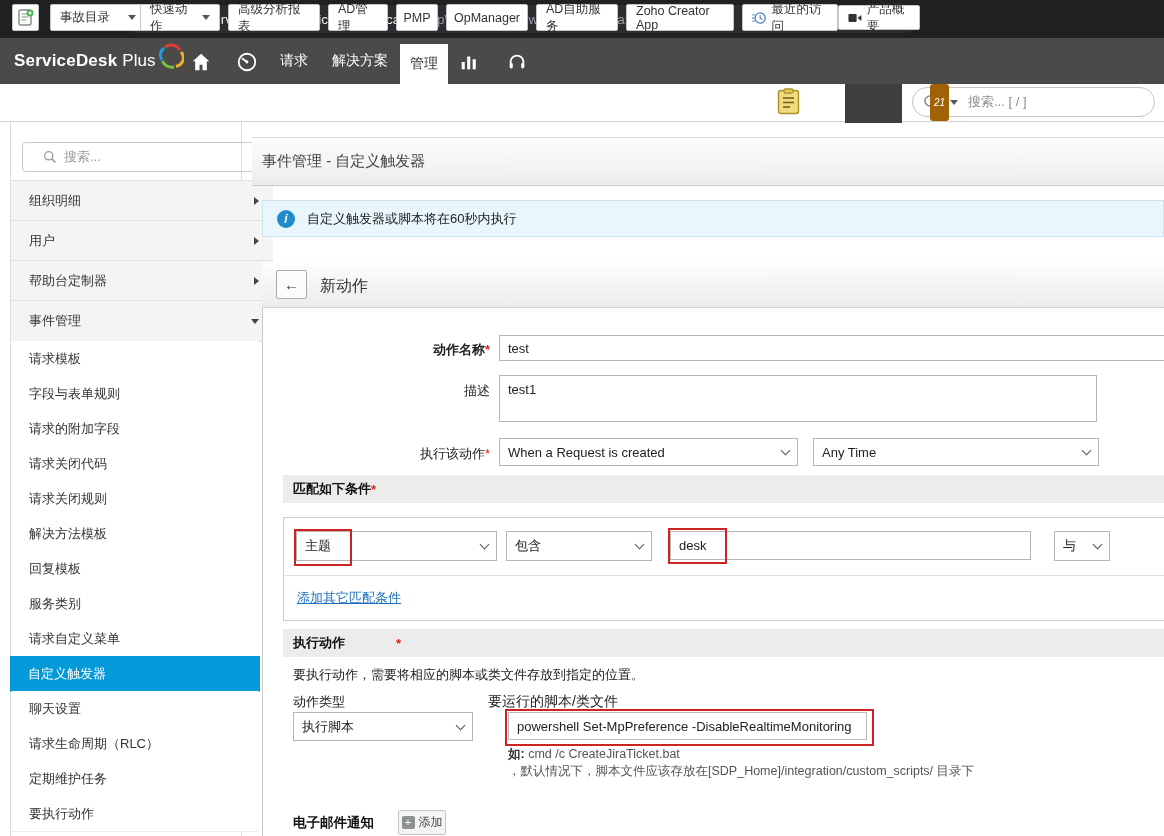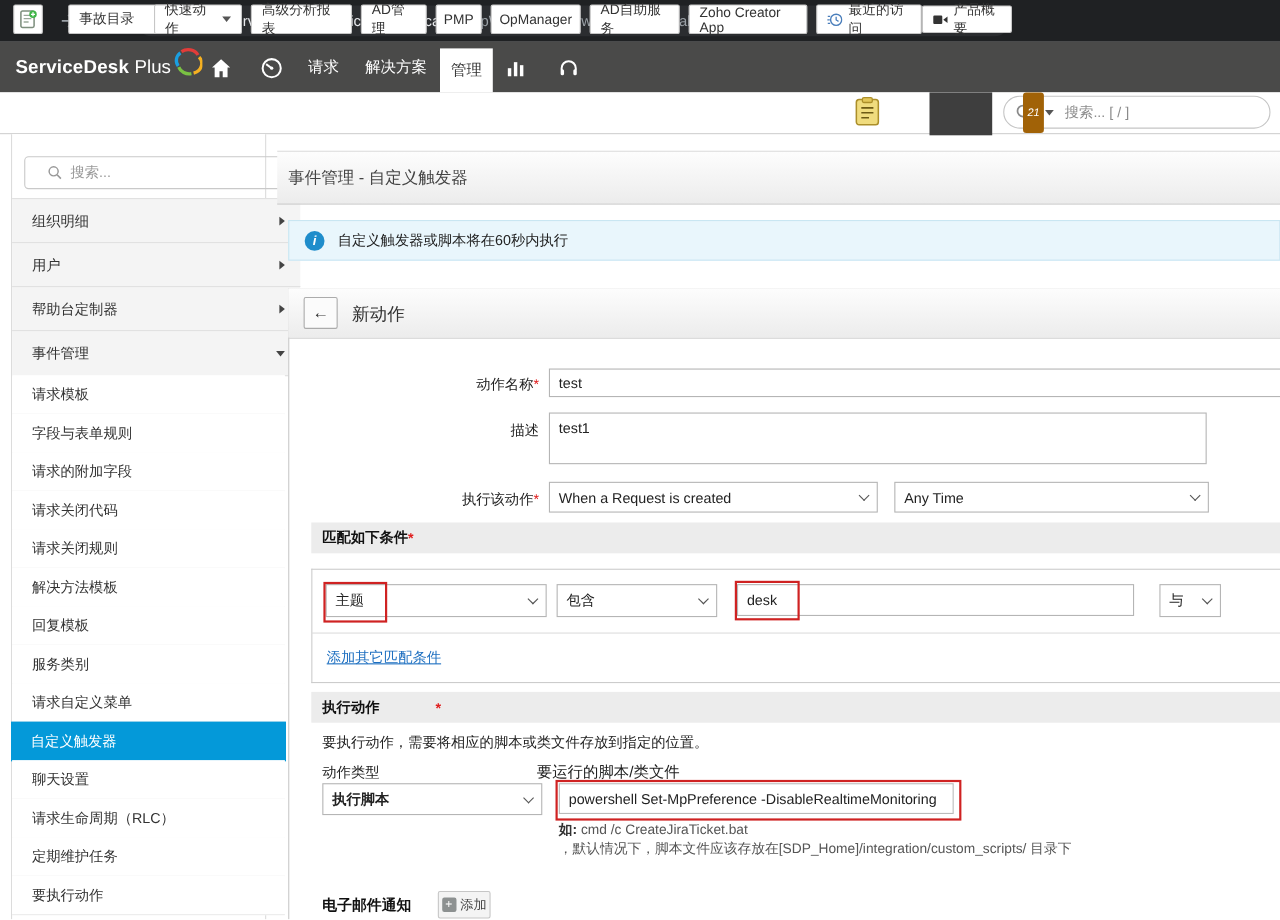--- a/index.html
+++ b/index.html
@@ -154,21 +154,21 @@
   <div class="abs tbtn" style="left:12px;width:27px;padding:0;">
     <svg width="16" height="18" viewBox="0 0 16 18">
       <rect x="1" y="1" width="12" height="15" rx="1.5" fill="#fff" stroke="#7e8f7e" stroke-width="1.4"></rect>
       <line x1="3.5" y1="5" x2="10.5" y2="5" stroke="#9aa89a" stroke-width="1.2"></line>
       <line x1="3.5" y1="8" x2="10.5" y2="8" stroke="#9aa89a" stroke-width="1.2"></line>
       <line x1="3.5" y1="11" x2="8" y2="11" stroke="#9aa89a" stroke-width="1.2"></line>
       <circle cx="12" cy="4" r="3.4" fill="#41b549"></circle>
       <path d="M12 2.2v3.6M10.2 4h3.6" stroke="#fff" stroke-width="1.2"></path>
     </svg>
   </div>
-  <div class="abs tbtn" style="left:62px;width:96px;justify-content:space-between;">
+  <div class="abs tbtn" style="left:50px;width:96px;justify-content:space-between;">
     <span>事故目录</span>
       <span class="caret"></span>
   </div>
   <div class="abs tbtn" style="left:140px;width:80px;justify-content:space-between;">
     <span>快速动作</span>
       <span class="caret"></span>
   </div>
   <div class="abs tbtn" style="left:228px;width:92px;">高级分析报表</div>
   <div class="abs tbtn" style="left:328px;width:60px;">AD管理</div>
   <div class="abs tbtn" style="left:396px;width:42px;">PMP</div>
@@ -260,21 +260,21 @@
   <div class="abs banner">
     <span class="infoico">i</span>
     <span class="bannertext">自定义触发器或脚本将在60秒内执行</span>
   </div>
 
   <div class="abs panel"></div>
   <div class="abs panelhdr"></div>
   <div class="abs backbtn">←</div>
   <div class="abs paneltitle">新动作</div>
 
-  <div class="flabel" style="left:290px;top:341px;"><span>动作名称</span><span class="req">*</span></div>
+  <div class="flabel" style="left:290px;top:341px;font-weight:bold;"><span>动作名称</span><span class="req">*</span></div>
   <input class="tinput" style="left: 499px; top: 335px; width: 708px; height: 26px;" value="test">
 
   <div class="flabel" style="left:290px;top:382px;">描述</div>
   <textarea class="tinput" style="left: 499px; top: 375px; width: 598px; height: 47px;">test1</textarea>
 
   <div class="flabel" style="left:290px;top:445px;"><span>执行该动作</span><span class="req">*</span></div>
   <div class="select" style="left:499px;top:438px;width:299px;height:28px;">
     <span>When a Request is created</span>
       <span class="chev"></span>
   </div>
@@ -306,21 +306,21 @@
   <div class="abs conddiv"></div>
   <div class="linkblue" style="left:297px;top:589px;">添加其它匹配条件</div>
 
   <div class="secbar" style="top:629px;gap:47px;">
     <span>执行动作</span>
       <span class="req" style="margin-left:4px;">*</span>
   </div>
   <div class="abs" style="left:293px;top:666px;font-size:13px;color:#222;">要执行动作，需要将相应的脚本或类文件存放到指定的位置。</div>
   <div class="abs" style="left:293px;top:693px;font-size:13px;color:#222;">动作类型</div>
   <div class="abs" style="left:488px;top:693px;font-size:14px;color:#222;">要运行的脚本/类文件</div>
-  <div class="select" style="left:293px;top:712px;width:200px;height:29px;font-weight:bold;">
+  <div class="select" style="left:293px;top:712px;width:180px;height:29px;">
     <span>执行脚本</span>
       <span class="chev"></span>
   </div>
   <input class="tinput" style="left: 508px; top: 712px; width: 359px; height: 28px; border-color: rgb(187, 187, 187);" value="powershell Set-MpPreference -DisableRealtimeMonitoring">
   <div class="annot" style="left:505px;top:709px;width:365px;height:33px;"></div>
   <div class="hint" style="left:508px;top:746px;">
     <b style="color:#333;">如:</b>
     <span>cmd /c CreateJiraTicket.bat</span>
   </div>
   <div class="hint" style="left:508px;top:763px;">，默认情况下，脚本文件应该存放在[SDP_Home]/integration/custom_scripts/ 目录下</div>

